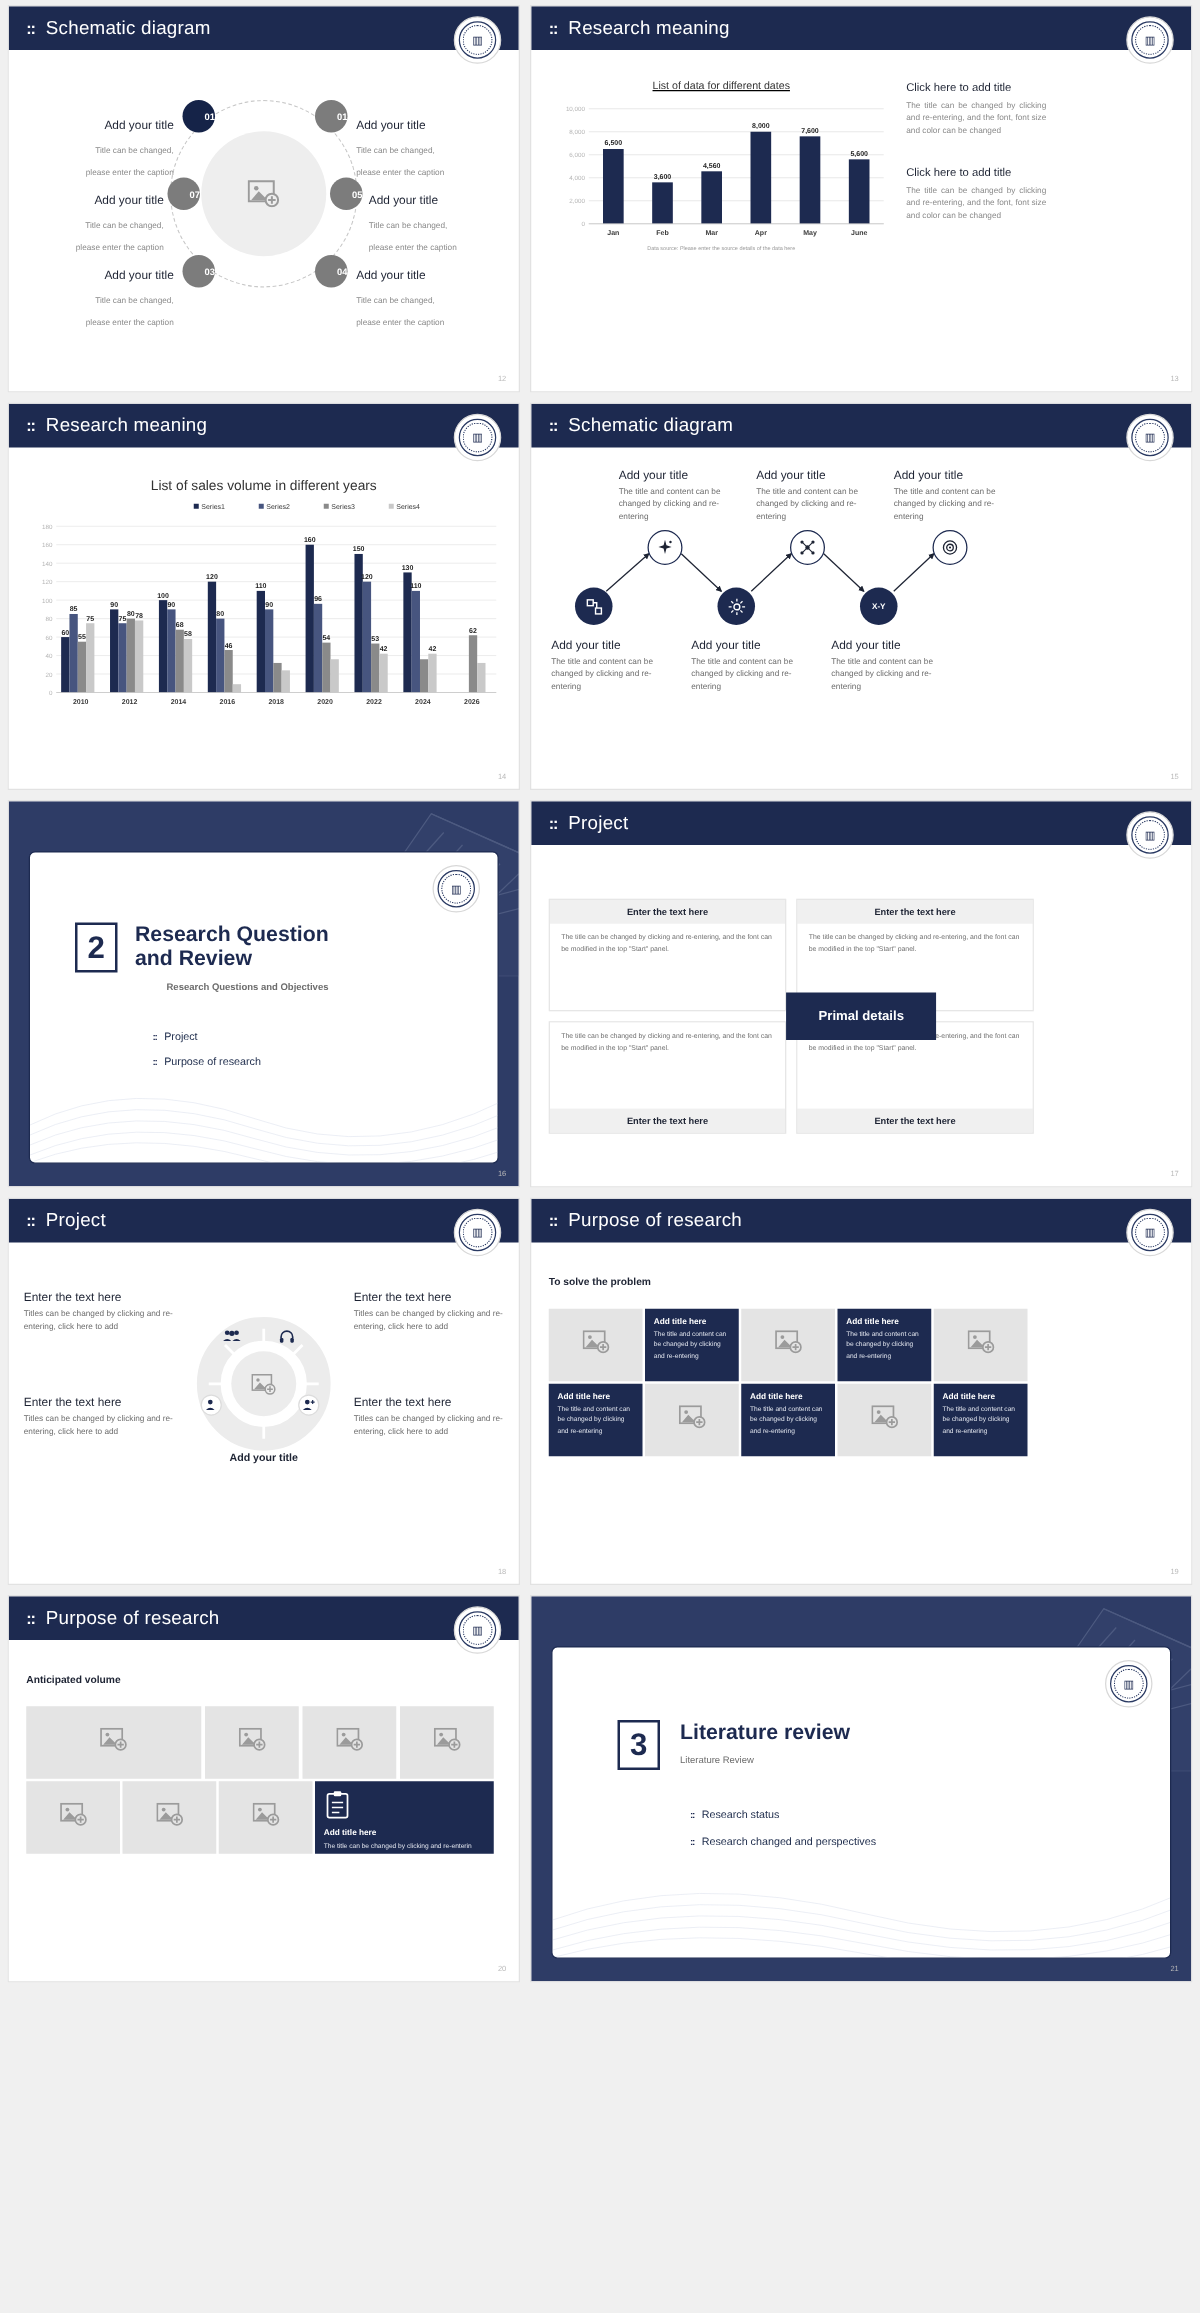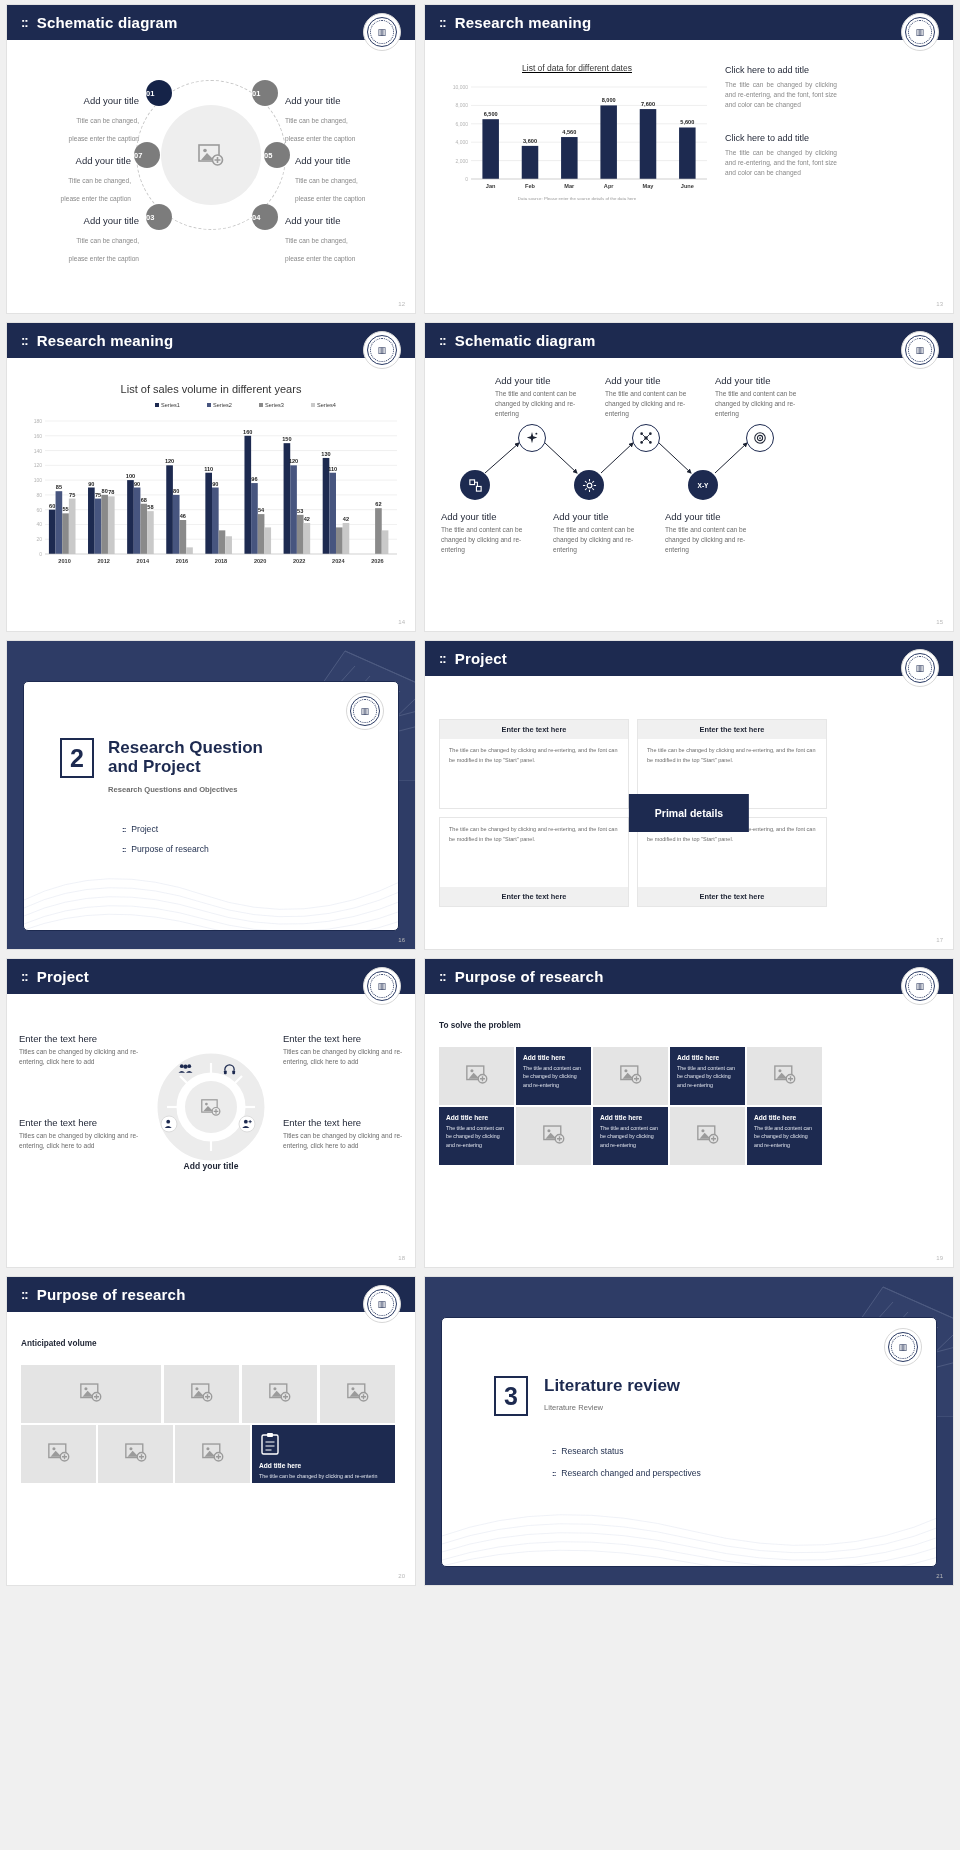--- a/index.html
+++ b/index.html
@@ -29,21 +29,21 @@
   .hdr {
     position: absolute; left: 0; top: 0; right: 0; height: 35px;
     background: #1d2a50;
     display: flex; align-items: center;
   }
   .hdr .dots {
     color: #fff; font-size: 13px; font-weight: bold;
     letter-spacing: -1px; margin-left: 14px; line-height: 1;
   }
   .hdr .htitle {
-    color: #fff; font-size: 15px; font-weight: bold;
+    color: #fff; font-size: 15px; font-weight: normal;
     margin-left: 9px; letter-spacing: .2px;
   }
   .seal {
     position: absolute; right: 14px; top: 8px;
     width: 38px; height: 38px; border-radius: 50%;
     background: #fff;
     border: 1px solid #d8d8d8;
     display: flex; align-items: center; justify-content: center;
     z-index: 5;
   }
@@ -75,21 +75,21 @@
     display:flex; align-items:center; justify-content:center;
   }
   .dashring {
     position:absolute; left:50%; top:95px; transform:translate(-50%,-50%);
     width:150px; height:150px; border-radius:50%;
     border:1px dashed #c9c9c9;
   }
   .node {
     position:absolute; width:26px; height:26px; border-radius:50%;
     background:#7c7c7c; color:#fff; font-size:7.5px; font-weight:bold;
-    display:flex; align-items:center; justify-content:flex-start;
+    display:flex; align-items:center; justify-content:flex-end;
     transform:translate(-50%,-50%);
   }
   .node.active { background:#152348; }
   .cap { position:absolute; width:132px; }
   .cap.l { text-align:right; }
   .cap.r { text-align:left; }
   .cap .t-title { display:block; margin-bottom:3px; }
 
   
   .imgph { position:relative; display:inline-block; }
@@ -563,22 +563,22 @@
           </g>
         </svg>
         <div class="seal" style="right:14px;top:10px;">
           <div class="seal-inner">
               <span class="seal-glyph">▥</span>
             </div>
         </div>
         <div style="position:absolute;left:36px;top:56px;display:flex;align-items:flex-start;gap:14px;">
           <div class="sec-num">2</div>
           <div>
-            <div class="sec-h" style="max-width:180px;">Research Question and Project</div>
-            <div class="sec-sub" style="margin-top:9px;">Research Questions and Objectives</div>
+            <div class="sec-h" style="max-width:180px;">Research Question and Review</div>
+            <div class="sec-sub" style="margin-top:9px;text-align:center;">Research Questions and Objectives</div>
           </div>
         </div>
         <div style="position:absolute;left:98px;top:142px;display:flex;flex-direction:column;gap:10px;">
           <div class="sec-li">
             <span class="bdots">::</span>
             <span>Project</span>
           </div>
           <div class="sec-li">
             <span class="bdots">::</span>
             <span>Purpose of research</span>

